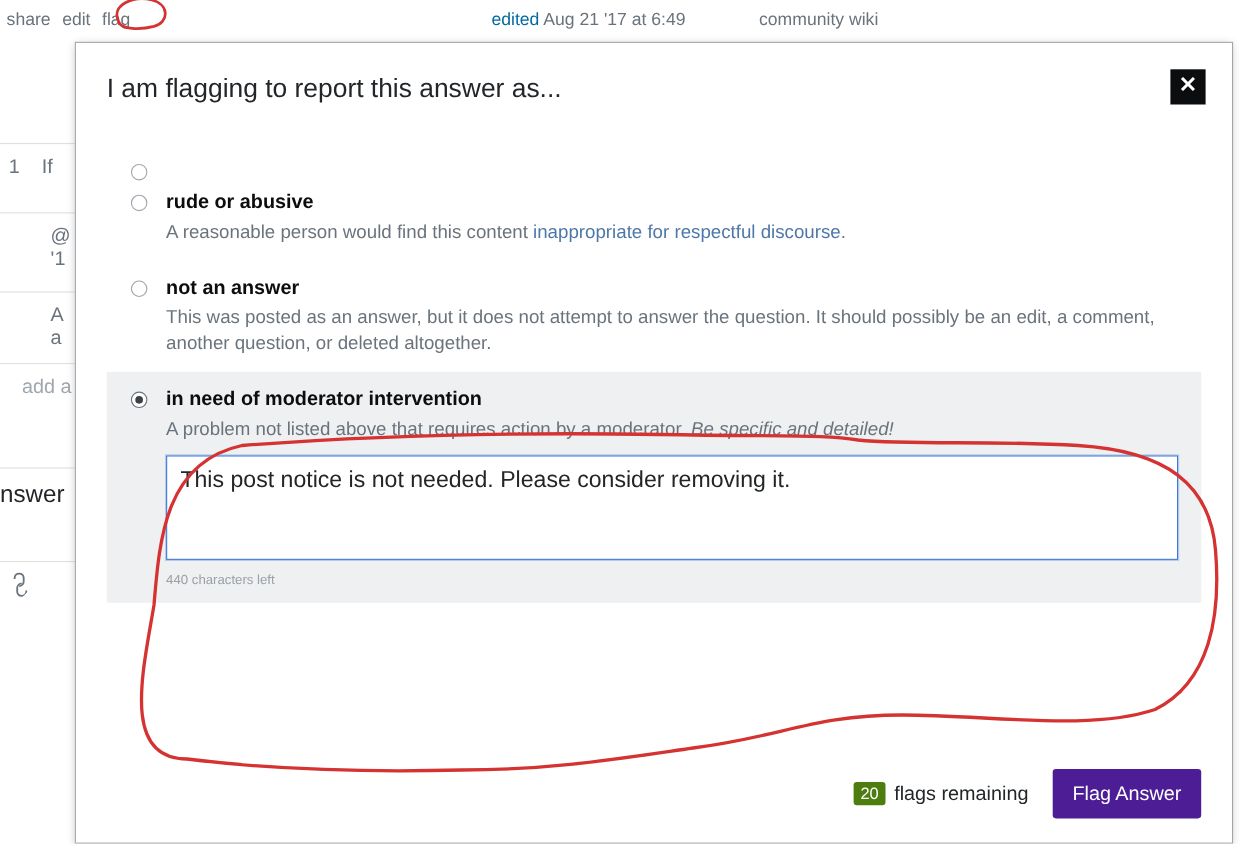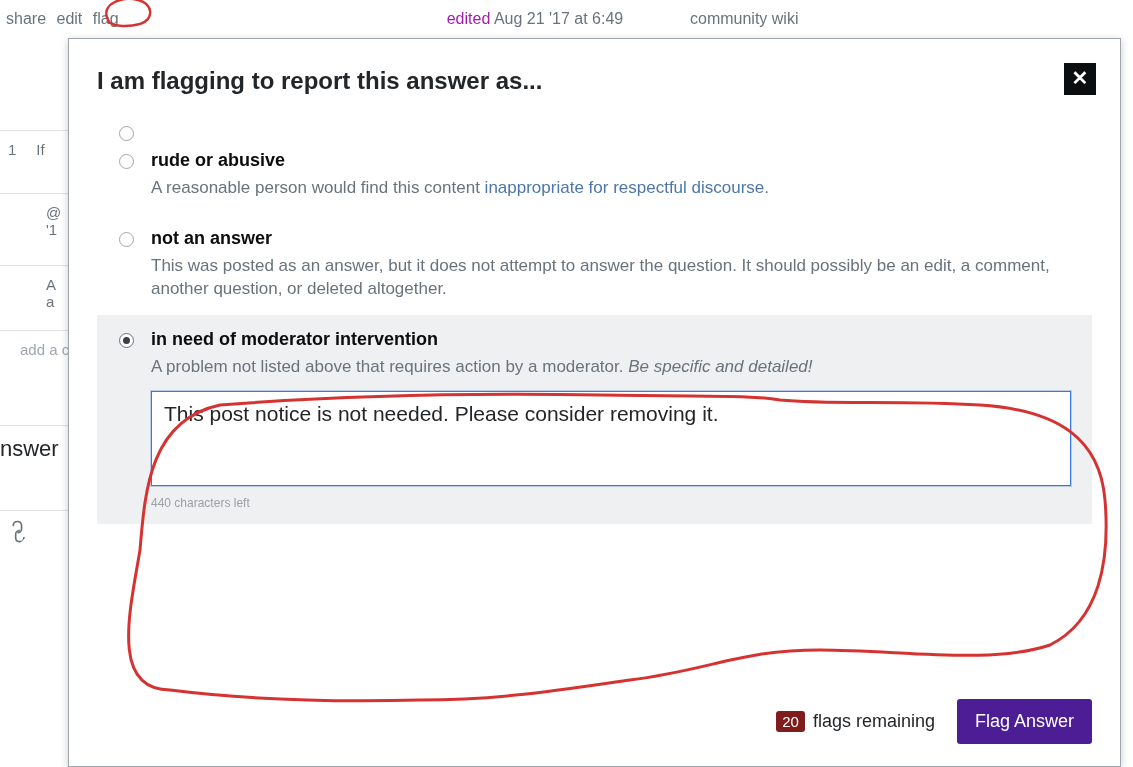--- a/index.html
+++ b/index.html
@@ -33,35 +33,35 @@
       width: 56px;
       height: 32px;
     }
     .edited-info {
       position: absolute;
       top: 10px;
       left: 400px;
       text-align: center;
       width: 270px;
     }
-    .edited-info .label { color: #a21caf; text-align: right; }
+    .edited-info .label { color: #0369a1; text-align: right; }
     .edited-info .date { color: #6a737c; }
     .wiki-info {
       position: absolute;
       top: 10px;
       left: 690px;
       color: #6a737c;
     }
     .strip {
       position: absolute;
       left: 0;
       border-top: 1px solid #e0e0e0;
       width: 70px;
       padding: 10px 0 10px 8px;
-      font-size: 15px;
+      font-size: 18px;
       color: #6a737c;
     }
     .strip.s1 { top: 130px; }
     .strip .num { margin-right: 20px; }
     .strip.s2 { top: 193px; padding-left: 46px;}
     .strip.s3 { top: 265px; padding-left: 46px;}
     .strip.s4 { top: 330px; color: #9fa6ad; width:80px; padding-left:20px;}
     .strip.s5 { top: 425px; padding-left:0; font-size:22px; color:#232629;}
     .strip.s6 { top: 510px; }
     .strip.s6 svg { width:20px; height:20px; fill:#6a737c; transform: rotate(-45deg); }
@@ -73,22 +73,22 @@
       width: 1053px;
       height: 729px;
       background: #fff;
       border: 1px solid #9fa6ad;
       box-shadow: 0 2px 8px rgba(0,0,0,0.2);
       padding: 28px 28px 20px 28px;
     }
     .dialog-title {
       font-size: 24px;
       color: #232629;
-      font-weight: bold;
-      margin-bottom: 13px;
+      font-weight: normal;
+      margin-bottom: 36px;
     }
     .close-btn {
       position: absolute;
       top: 24px;
       right: 24px;
       width: 32px;
       height: 32px;
       background: #0c0d0e;
       color: #fff;
       font-size: 20px;
@@ -169,21 +169,21 @@
       gap: 22px;
     }
     .flags-remaining {
       font-size: 18px;
       color: #232629;
       display: flex;
       align-items: center;
       gap: 8px;
     }
     .badge {
-      background: #7f1d1d;
+      background: #4d7c0f;
       color: #fff;
       font-size: 15px;
       padding: 2px 6px;
       border-radius: 3px;
       font-weight: normal;
     }
     .flag-answer-btn {
       background: #4c1d95;
       color: #fff;
       font-size: 18px;

